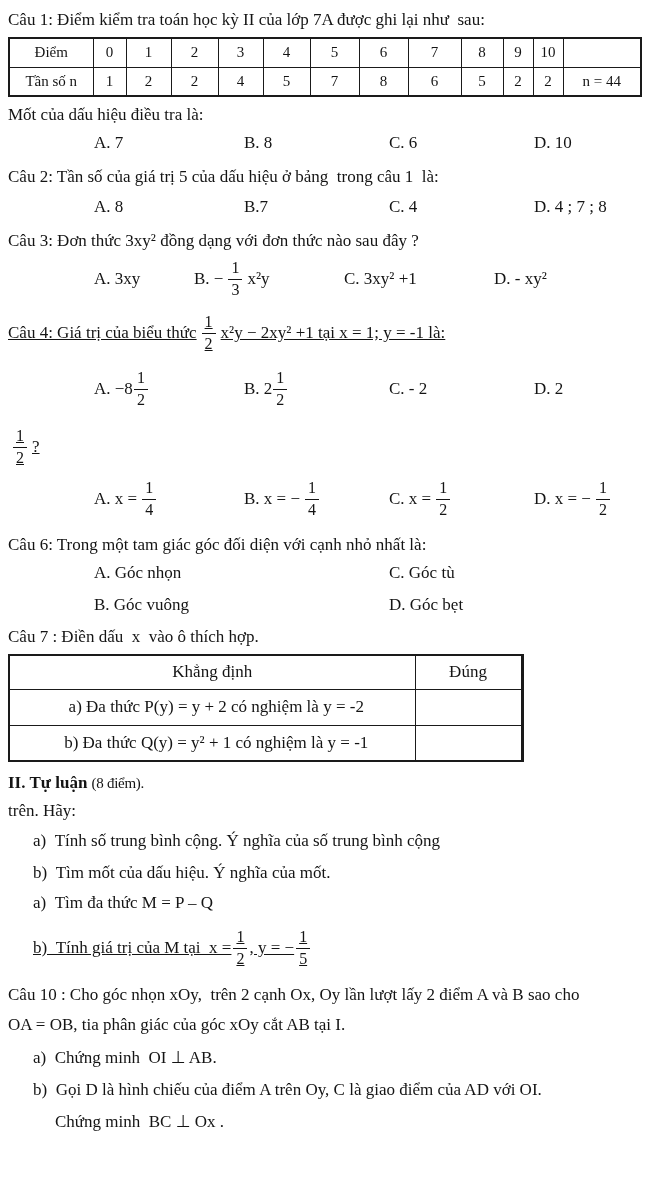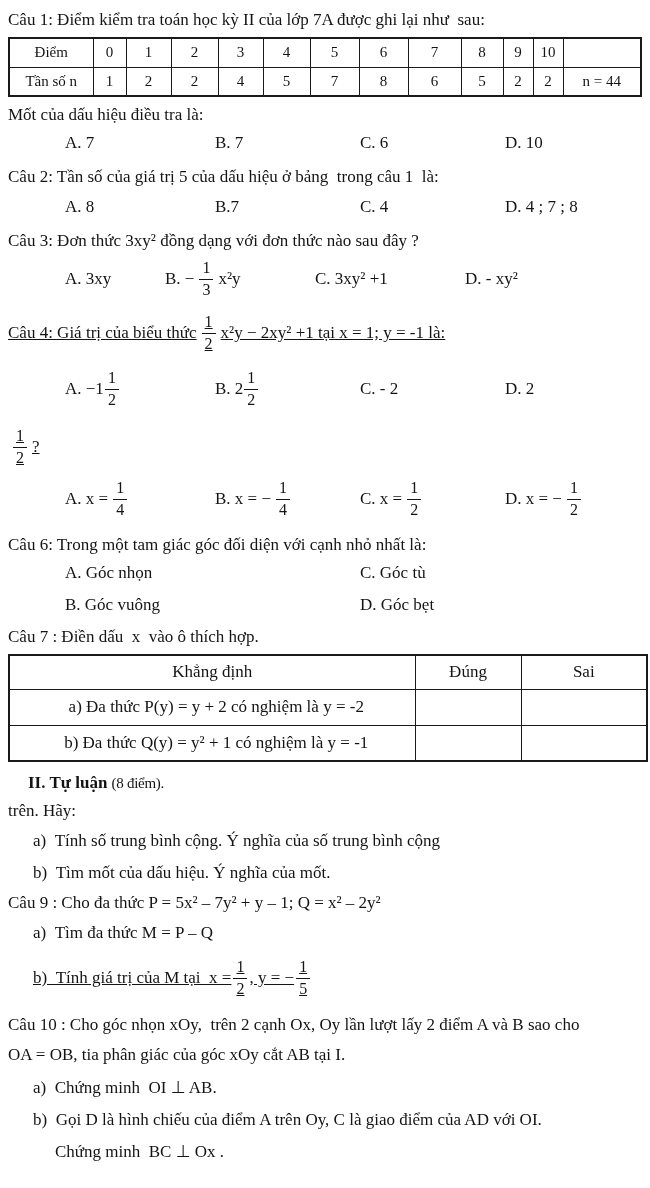--- a/index.html
+++ b/index.html
@@ -16,27 +16,27 @@
   .mt8{margin-top:8px}.mt10{margin-top:10px}
   .lh30 { line-height:30px; }
 
   
   table { border-collapse:collapse; table-layout:fixed; }
   .score-table { width:634px; margin-top:5px; border:2px solid #1a1a1a; }
   .score-table td {
     border:1px solid #1a1a1a; text-align:center; height:29px;
     font-size:15px; overflow:hidden;
   }
-  .tf-table { width:640px; margin-top:5px; border:2px solid #1a1a1a; }
+  .tf-table { width:516px; margin-top:5px; border:2px solid #1a1a1a; }
   .tf-table td { border:1px solid #1a1a1a; height:36px; text-align:center; overflow:hidden; }
   .tf-table tr.hdr td { height:34px; }
   .tf-table td.stmt { text-align:center; padding-left:8px; }
 
   
-  .opts { display:grid; margin-left:57px; align-items:center; }
+  .opts { display:grid; margin-left:86px; align-items:center; }
   .g-std { grid-template-columns:150px 145px 145px auto; }
   .g-q3  { grid-template-columns:100px 150px 150px auto; }
   .g-q6  { grid-template-columns:295px auto; }
   .opts  { min-height:24px; }
   .tall  { min-height:52px; }
 
   .opt { display:flex; align-items:center; white-space:pre; }
 
   
   .frac {
@@ -44,21 +44,21 @@
     line-height:1.05; margin:0 5px; font-size:16px;
   }
   .frac .num { display:block; border-bottom:1.5px solid #141414; padding:0 3px 2px; }
   .frac .den { display:block; padding-top:2px; }
 
   .frac-line { display:flex; align-items:center; min-height:48px; white-space:pre;text-decoration:underline; }
 
   .sub  { margin-left:25px; }
   .sub2 { margin-left:47px; }
 
-  .sec-title { line-height:26px;margin-left:20px; }
+  .sec-title { line-height:26px; }
   .sec-title .b { font-weight:bold; }
   .sec-title .small { font-size:15px; letter-spacing:-0.3px; }
 </style>
 </head>
 <body>
 
 <div>
 
   <p class="line mt2">Câu 1: Điểm kiểm tra toán học kỳ II của lớp 7A được ghi lại như &nbsp;sau:</p>
 
@@ -108,21 +108,21 @@
       <td>2</td>
       <td>2</td>
       <td>n = 44</td>
     </tr>
   </tbody>
     </table>
 
   <p class="line mt6">Mốt của dấu hiệu điều tra là:</p>
   <div class="opts g-std mt4">
     <span class="opt">A. 7</span>
-    <span class="opt">B. 7</span>
+    <span class="opt">B. 8</span>
     <span class="opt">C. 6</span>
     <span class="opt">D. 10</span>
   </div>
 
   <p class="line mt10">Câu 2: Tần số của giá trị 5 của dấu hiệu ở bảng &nbsp;trong câu 1 &nbsp;là:</p>
   <div class="opts g-std mt6">
     <span class="opt">A. 8</span>
     <span class="opt">B.7</span>
     <span class="opt">C. 4</span>
     <span class="opt">D. 4 ; 7 ; 8</span>
@@ -135,21 +135,21 @@
     <span class="opt">C. 3xy² +1</span>
     <span class="opt">D. - xy²</span>
   </div>
 
   <div class="frac-line mt4">
     <span>Câu 4: Giá trị của biểu thức</span>
     <span class="frac"><span class="num">1</span><span class="den">2</span></span>
     <span>x²y − 2xy² +1 tại x = 1; y = -1 là:</span>
   </div>
   <div class="opts g-std tall mt6">
-    <span class="opt"><span>A. −1</span><span class="frac" style="margin-left:1px"><span class="num">1</span><span class="den">2</span></span></span>
+    <span class="opt"><span>A. −8</span><span class="frac" style="margin-left:1px"><span class="num">1</span><span class="den">2</span></span></span>
     <span class="opt"><span>B. 2</span><span class="frac" style="margin-left:1px"><span class="num">1</span><span class="den">2</span></span></span>
     <span class="opt">C. - 2</span>
     <span class="opt">D. 2</span>
   </div>
 
   <div class="frac-line mt8">
     <span class="frac"><span class="num">1</span><span class="den">2</span></span>
     <span>?</span>
   </div>
   <div class="opts g-std tall mt2">
@@ -197,21 +197,20 @@
 
   <p class="sec-title mt8">
     <span class="b">II. Tự luận</span>
     <span class="small">(8 điểm).</span>
   </p>
 
   <p class="lh30">trên. Hãy:</p>
   <p class="lh30 sub">a) &nbsp;Tính số trung bình cộng. Ý nghĩa của số trung bình cộng</p>
   <p class="lh30 sub mt2">b) &nbsp;Tìm mốt của dấu hiệu. Ý nghĩa của mốt.</p>
 
-  <p class="lh30">Câu 9 : Cho đa thức P = 5x² – 7y² + y – 1; Q = x² – 2y²</p>
   <p class="lh30 sub">a) &nbsp;Tìm đa thức M = P – Q</p>
   <div class="frac-line sub mt4" style="min-height:52px">
     <span>b) &nbsp;Tính giá trị của M tại &nbsp;x =</span>
     <span class="frac" style="margin:0 2px"><span class="num">1</span><span class="den">2</span></span>
     <span>, y = −</span>
     <span class="frac" style="margin:0 2px"><span class="num">1</span><span class="den">5</span></span>
   </div>
 
   <p class="lh30 mt6">Câu 10 : Cho góc nhọn xOy, &nbsp;trên 2 cạnh Ox, Oy lần lượt lấy 2 điểm A và B sao cho</p>
   <p class="lh30">OA = OB, tia phân giác của góc xOy cắt AB tại I.</p>

